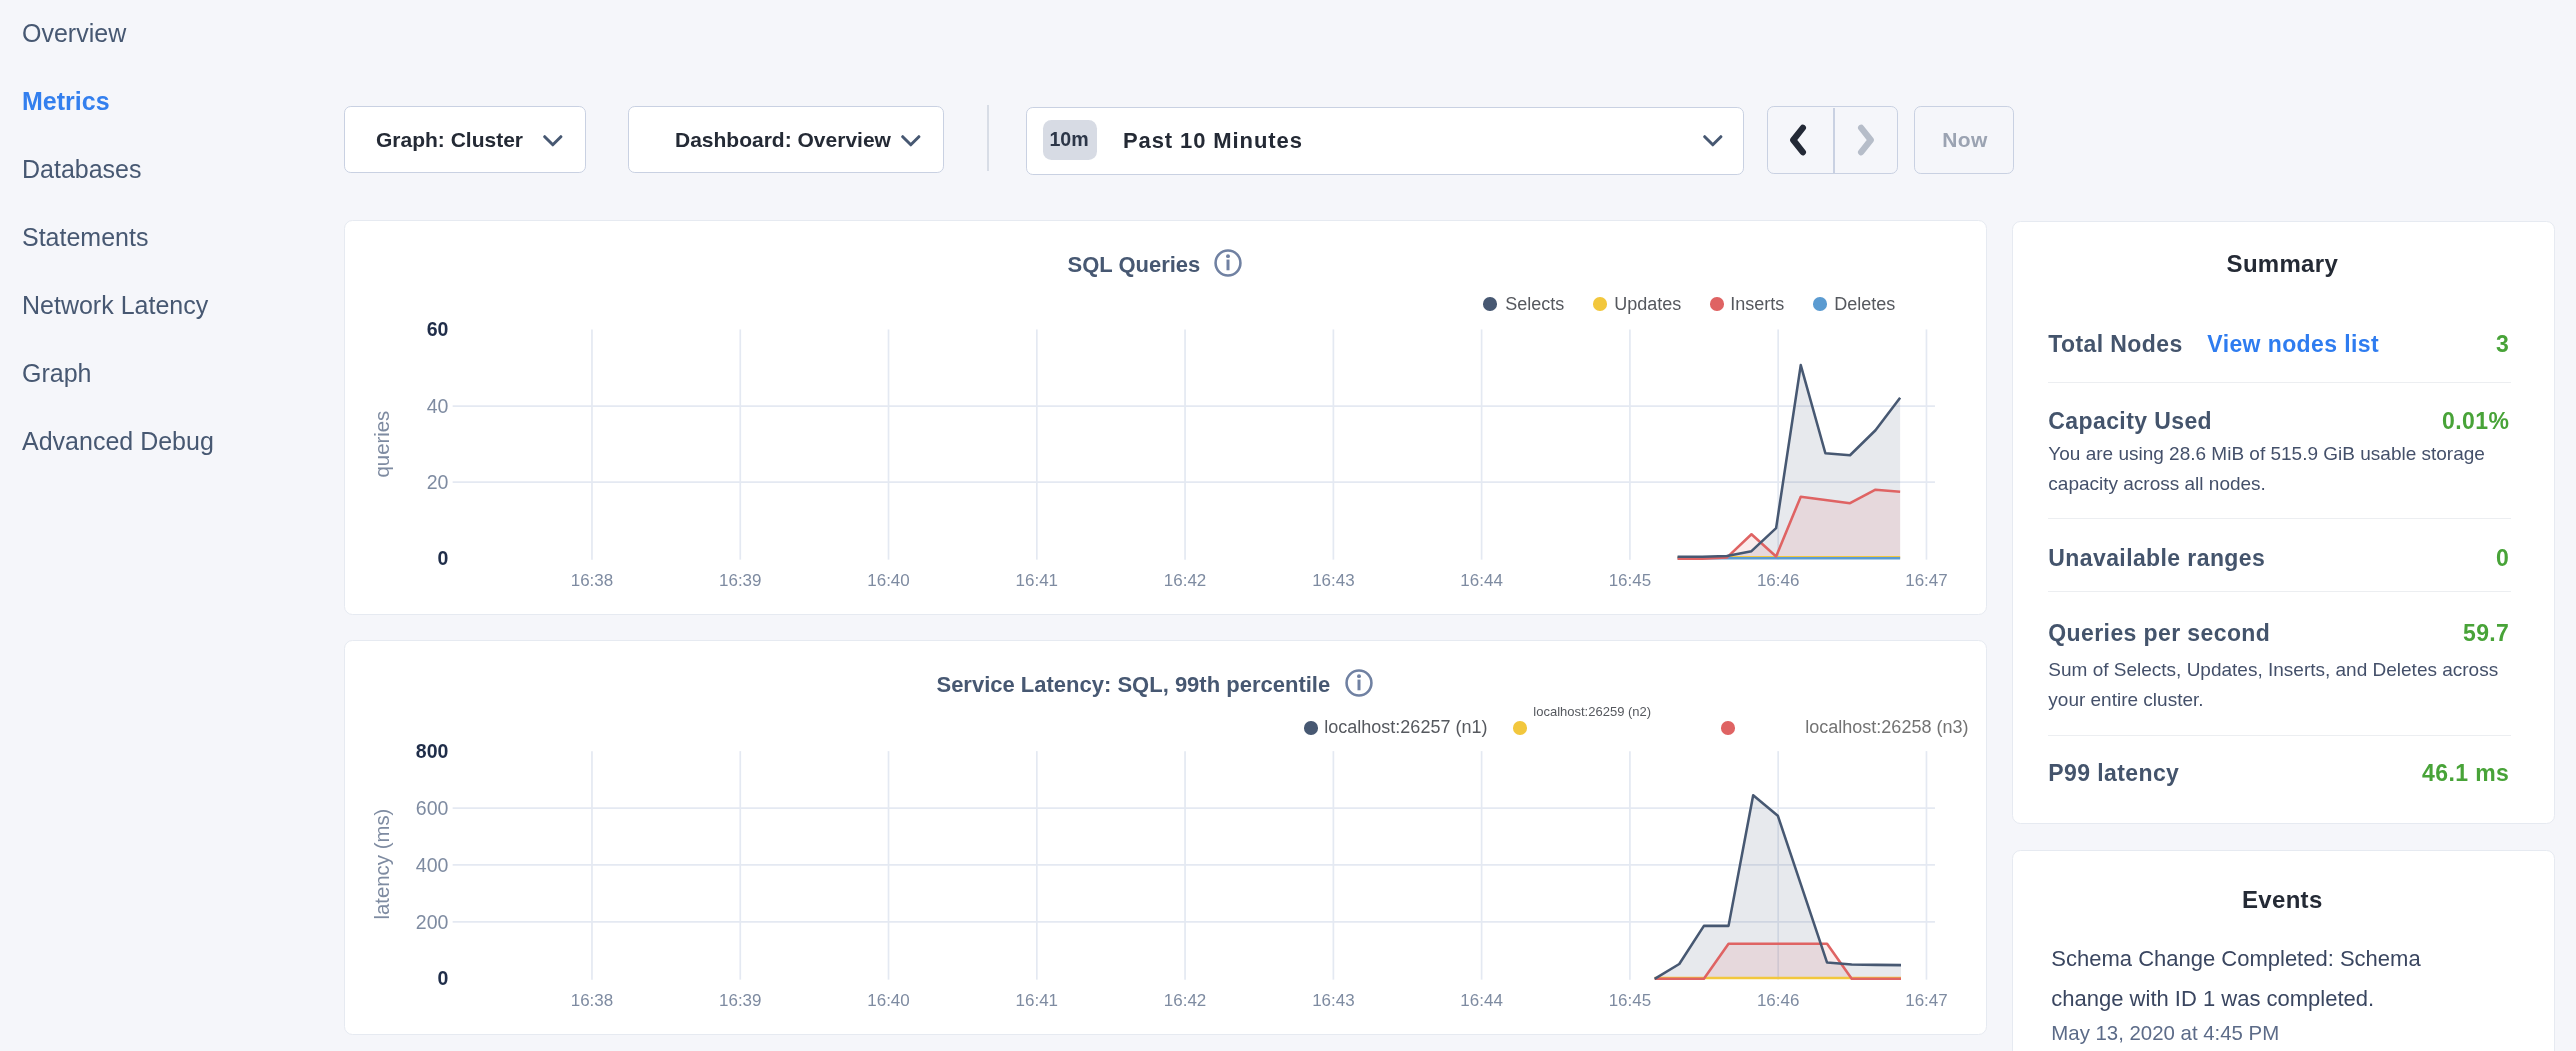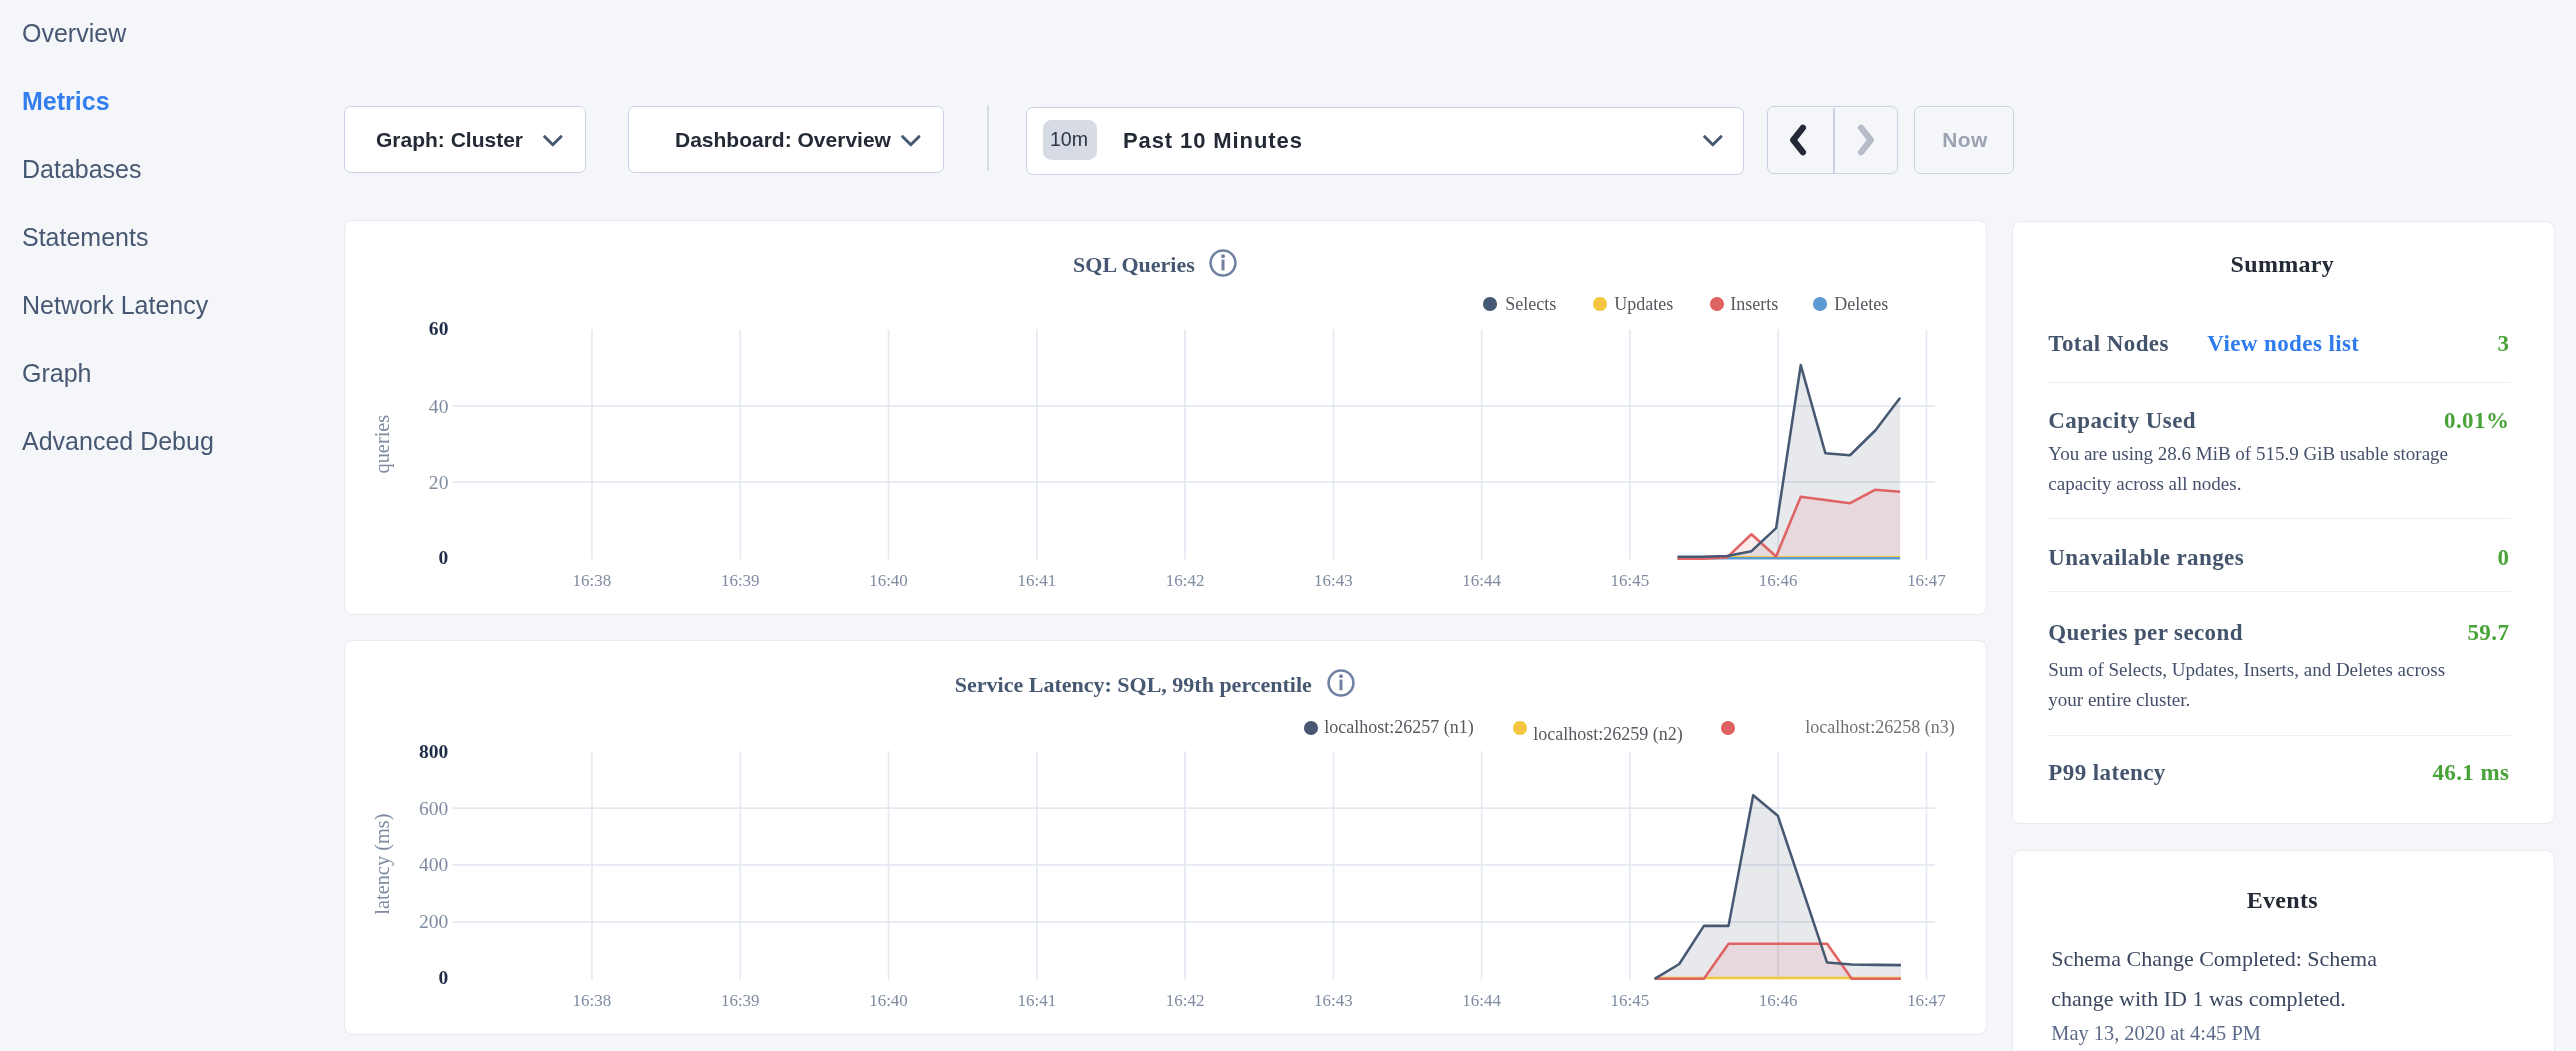--- a/index.html
+++ b/index.html
@@ -1,20 +1,20 @@
 <!DOCTYPE html>
 <html style="font-size:13.6px"><head><meta charset="utf-8"><title>Overview Dashboard</title>
 <style>
 * { margin:0; padding:0; box-sizing:border-box; }
 html,body { width:2576px; height:1051px; overflow:hidden; }
 body { background:#f5f6fa; font-family:"Liberation Sans", sans-serif; }
 .abs { position:absolute; }
 .nav { position:absolute; left:22px; transform:translateY(-50%); font-size:25px; color:#475872; }
 .card { position:absolute; background:#fff; border:1.7px solid #e6eaf1; border-radius:8.5px; }
-.in { position:absolute; left:-1.7px; top:-1.7px; width:100%; height:100%;font-family:Liberation Serif, serif; }
+.in { position:absolute; left:-1.7px; top:-1.7px; width:100%; height:100%; }
 .ctrl { position:absolute; background:#fff; border:1.7px solid #c9d1e2; border-radius:6.8px; }
 .ctrltxt { position:absolute; transform:translateY(-50%); font-size:21px; font-weight:bold; color:#242a35; white-space:nowrap; }
 .sumlabel { position:absolute; transform:translateY(-50%); font-size:23px; font-weight:bold; color:#44546c; letter-spacing:0.4px; white-space:nowrap; }
 .sumval { position:absolute; right:43px; transform:translateY(-50%); font-size:23px; font-weight:bold; color:#48a338; letter-spacing:0.4px; }
 .sumsub { position:absolute; left:37px; font-size:19px; color:#44506a; line-height:30px; white-space:nowrap; }
 .sumrule { position:absolute; left:37px; width:463px; border-top:1.7px solid #eceef1; }
 </style></head>
 <body>
 <div class="abs" style="left:0;top:0;width:2480px;height:1051px">
 
@@ -33,21 +33,21 @@
       <polyline points="2,2 11.5,11.5 21,2" fill="none" stroke="#475872" stroke-width="3.5" stroke-linecap="round" stroke-linejoin="round"></polyline>
     </svg>
   <div class="ctrl" style="left:628px;top:106px;width:316px;height:67px"></div>
   <div class="ctrltxt" style="left:675px;top:140px">Dashboard: Overview</div>
   <svg style="position:absolute;left:901px;top:135px" width="19.6" height="11.5" viewBox="0 0 23 13.5">
       <polyline points="2,2 11.5,11.5 21,2" fill="none" stroke="#475872" stroke-width="3.5" stroke-linecap="round" stroke-linejoin="round"></polyline>
     </svg>
   <div class="abs" style="left:987px;top:105px;width:1.7px;height:66px;background:#d8dde6"></div>
   <div class="ctrl" style="left:1026px;top:107px;width:718px;height:68px"></div>
   <div class="abs" style="left:1043px;top:120px;width:54px;height:40px;background:#d7dbe4;border-radius:8.5px"></div>
-  <div class="abs" style="left:1069px;top:139px;transform:translate(-50%,-50%);font-size:19.6px;font-weight:normal;color:#2c3648">10m</div>
+  <div class="abs" style="left:1069px;top:139px;transform:translate(-50%,-50%);font-size:19.6px;font-weight:bold;color:#2c3648">10m</div>
   <div class="ctrltxt" style="left:1123px;top:141px;font-size:22px;letter-spacing:0.9px">Past 10 Minutes</div>
   <svg style="position:absolute;left:1703px;top:135px" width="19.6" height="11.5" viewBox="0 0 23 13.5">
       <polyline points="2,2 11.5,11.5 21,2" fill="none" stroke="#475872" stroke-width="3.5" stroke-linecap="round" stroke-linejoin="round"></polyline>
     </svg>
   <div class="ctrl" style="left:1767px;top:106px;width:131px;height:68px;background:transparent"></div>
   <div class="abs" style="left:1833px;top:108px;width:1.7px;height:65px;background:#c9d1e2"></div>
   <svg style="position:absolute;left:1783px;top:124px" width="32" height="32" viewBox="0 0 38 38">
       <polyline points="23.56,4.56 12.16,19.0 23.56,33.44" fill="none" stroke="#232936" stroke-width="7.5" stroke-linecap="round" stroke-linejoin="round"></polyline>
     </svg>
   <svg style="position:absolute;left:1849px;top:124px" width="32" height="32" viewBox="0 0 38 38">
@@ -118,21 +118,21 @@
           <span style="font-size:22px;font-weight:bold;color:#475872;white-space:nowrap">Service Latency: SQL, 99th percentile</span>
           <svg width="30" height="30" style="flex:none;position:relative;top:-2.6px" viewBox="0 0 35 35">
             <circle cx="17.5" cy="17.5" r="14.5" fill="none" stroke="#7081a2" stroke-width="3"></circle>
             <line x1="17.5" y1="13.5" x2="17.5" y2="26.0" stroke="#7081a2" stroke-width="3.5"></line>
             <circle cx="17.5" cy="9.5" r="2.3" fill="#7081a2"></circle>
           </svg>
         </div>
     <div style="position:absolute;left:961px;top:82px;width:13.6px;height:13.6px;border-radius:50%;background:#475872"></div>
 <div style="position:absolute;left:981px;top:88px;transform:translateY(-50%);font-size:18px;color:#55585e;white-space:nowrap">localhost:26257 (n1)</div>
 <div style="position:absolute;left:1170px;top:82px;width:13.6px;height:13.6px;border-radius:50%;background:#f2c73d"></div>
-<div style="position:absolute;left:1190px;top:95px;transform:translateY(-50%);font-size:18px;color:#55585e;white-space:nowrap">localhost:26259 (n2)</div>
+<div style="position:absolute;left:1190px;top:72px;transform:translateY(-50%);font-size:13px;color:#55585e;white-space:nowrap">localhost:26259 (n2)</div>
 <div style="position:absolute;left:1378px;top:82px;width:13.6px;height:13.6px;border-radius:50%;background:#df6363"></div>
 <div style="position:absolute;left:1462px;top:88px;transform:translateY(-50%);font-size:18px;color:#737373;white-space:nowrap">localhost:26258 (n3)</div>
     <svg width="1643" height="395" viewBox="0 0 1932 465" style="position:absolute;left:0;top:0">
 <line x1="128" y1="199.0" x2="1873" y2="199.0" stroke="#e4e9f2" stroke-width="2"></line>
 <line x1="128" y1="266.0" x2="1873" y2="266.0" stroke="#e4e9f2" stroke-width="2"></line>
 <line x1="128" y1="333.0" x2="1873" y2="333.0" stroke="#e4e9f2" stroke-width="2"></line>
 <line x1="292.0" y1="132" x2="292.0" y2="401" stroke="#e4e9f2" stroke-width="2"></line>
 <line x1="466.6" y1="132" x2="466.6" y2="401" stroke="#e4e9f2" stroke-width="2"></line>
 <line x1="641.1" y1="132" x2="641.1" y2="401" stroke="#e4e9f2" stroke-width="2"></line>
 <line x1="815.7" y1="132" x2="815.7" y2="401" stroke="#e4e9f2" stroke-width="2"></line>

